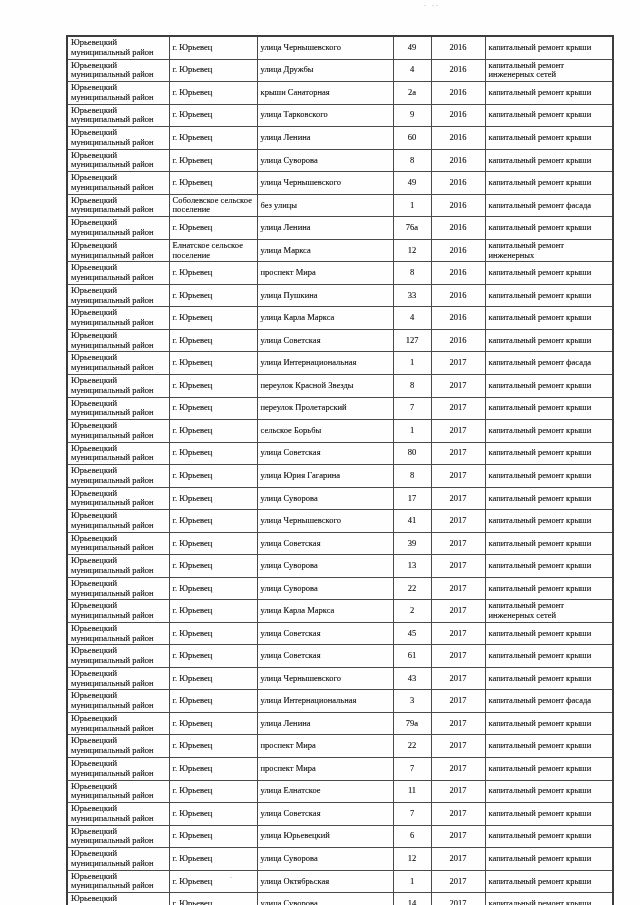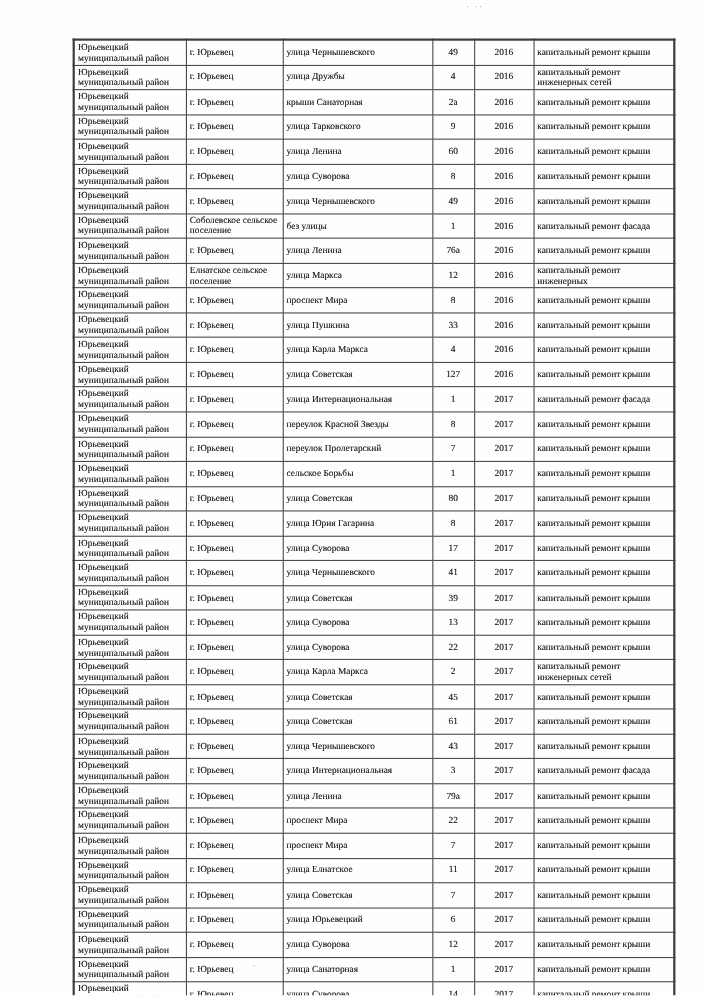--- a/index.html
+++ b/index.html
@@ -362,21 +362,21 @@
           <td class="col-district">Юрьевецкий муниципальный район</td>
           <td class="col-settlement">г. Юрьевец</td>
           <td class="col-street">улица Суворова</td>
           <td class="col-house">12</td>
           <td class="col-year">2017</td>
           <td class="col-work">капитальный ремонт крыши</td>
         </tr>
         <tr>
           <td class="col-district">Юрьевецкий муниципальный район</td>
           <td class="col-settlement">г. Юрьевец</td>
-          <td class="col-street">улица Санаторная</td>
+          <td class="col-street">улица Октябрьская</td>
           <td class="col-house">1</td>
           <td class="col-year">2017</td>
           <td class="col-work">капитальный ремонт крыши</td>
         </tr>
         <tr>
           <td class="col-district">Юрьевецкий муниципальный район</td>
           <td class="col-settlement">г. Юрьевец</td>
           <td class="col-street">улица Суворова</td>
           <td class="col-house">14</td>
           <td class="col-year">2017</td>

